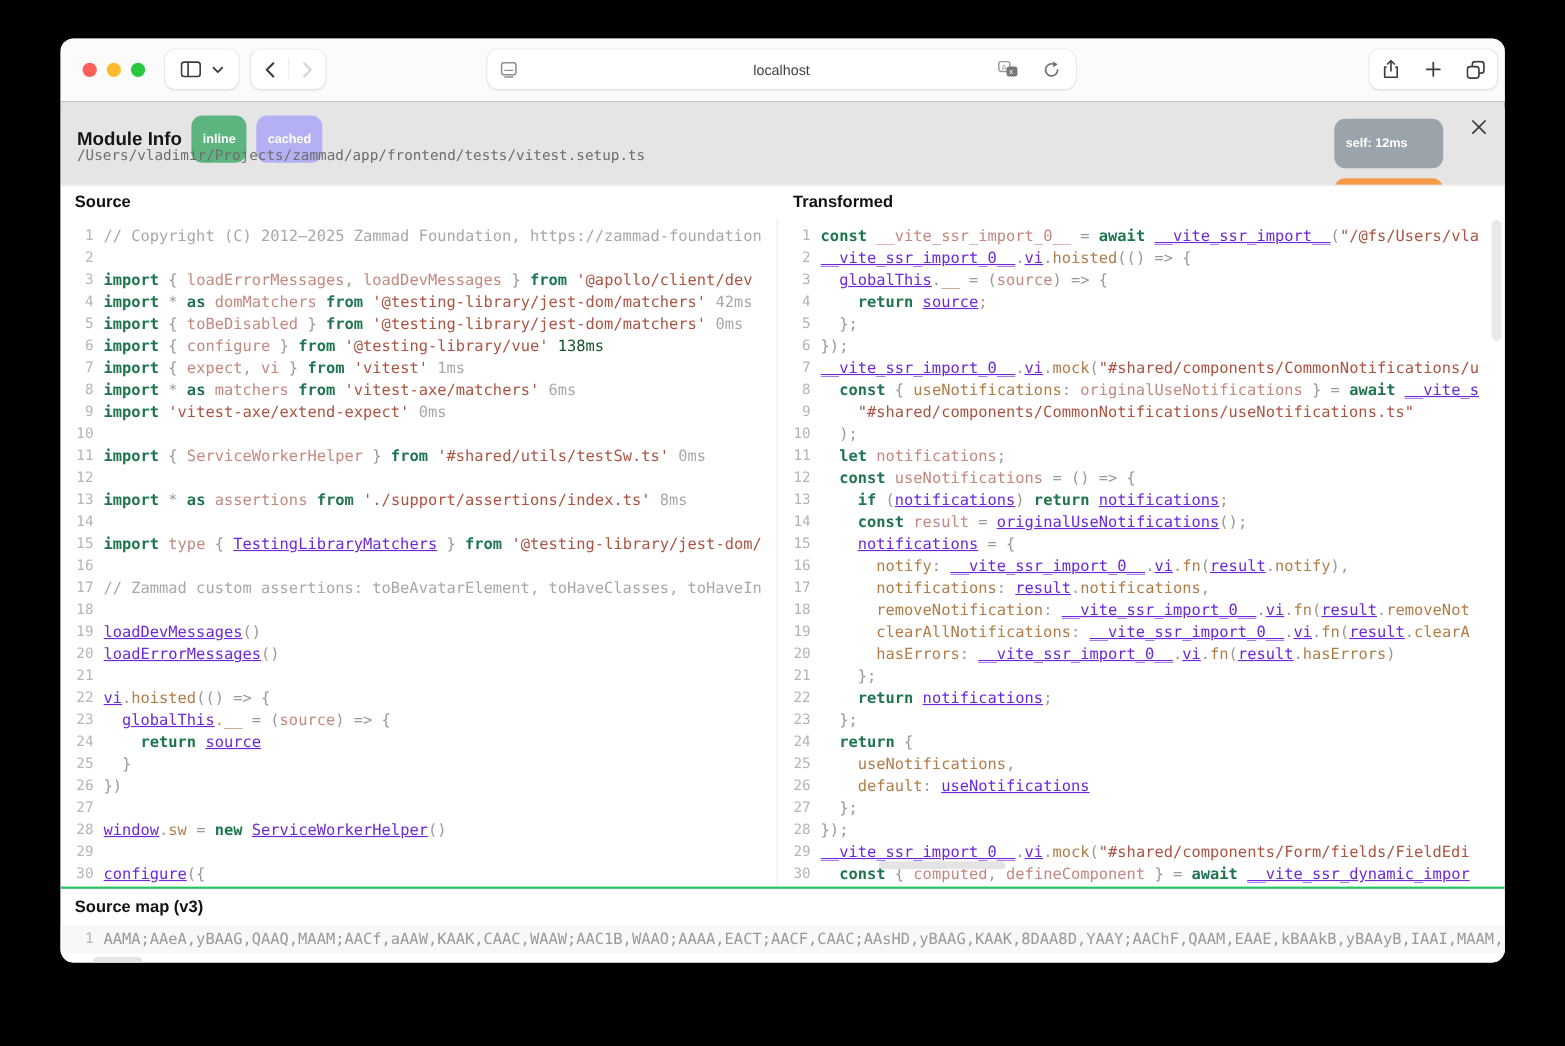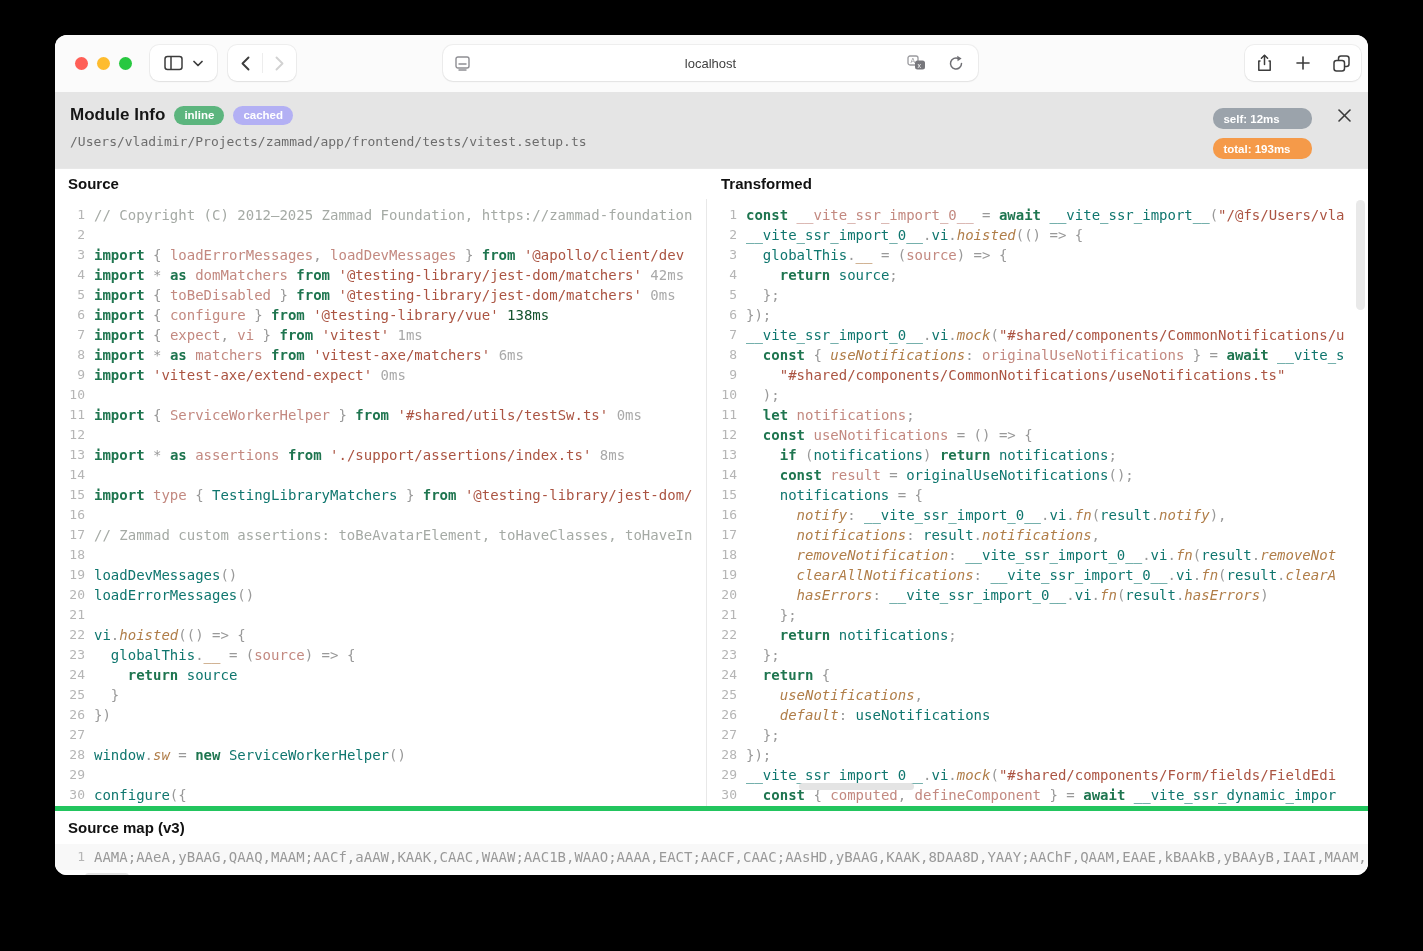--- a/index.html
+++ b/index.html
@@ -15,21 +15,21 @@
     display:flex;align-items:center;justify-content:center;}
   .icon-btn{display:flex;align-items:center;justify-content:center;height:100%;cursor:default;}
   .urlbar{position:absolute;left:388px;top:10px;width:535px;height:36px;background:#fff;border-radius:10px;
     box-shadow:0 0 0 1px rgba(0,0,0,.05),0 1px 2px rgba(0,0,0,.05);display:flex;align-items:center;}
   .url-text{position:absolute;left:0;right:0;text-align:center;font-size:13px;color:#3f3f3f;}
   svg{display:block;}
   
   .modheader{position:absolute;left:0;top:57px;width:100%;height:76px;background:#e5e5e5;}
   .mh-titlerow{position:absolute;left:15px;top:13px;display:flex;align-items:center;gap:9px;}
   .mh-title{font-size:17px;font-weight:700;color:#161616;}
-  .badge{height:19px;border-radius:10px;display:flex;align-items:center;padding:0 10px;
+  .badge{height:19px;border-radius:10px;display:flex;align-items:center;padding:12px 10px;
     color:#fff;font-size:11.5px;font-weight:700;}
   .mh-path{position:absolute;left:15px;top:42px;font-family:"DejaVu Sans Mono",monospace;
     font-size:13px;color:#6d6d6d;}
   .mh-right{position:absolute;right:56px;top:16px;display:flex;gap:9px;flex-direction:column;}
   .close-btn{position:absolute;right:14px;top:13px;width:20px;height:20px;display:flex;
     align-items:center;justify-content:center;cursor:default;}
   
   .panels-header{position:absolute;left:0;top:133px;width:100%;height:30px;background:#fff;
     border-top:1px solid #e8e8e8;border-bottom:1px solid #e8e8e8;display:flex;}
   .ph-cell{font-size:15px;font-weight:700;color:#111;padding:6px 0 0 13px;box-sizing:border-box;}
@@ -37,31 +37,31 @@
   .panels{position:absolute;left:0;top:164px;width:100%;height:607px;display:flex;background:#fff;}
   .panel{position:relative;overflow:hidden;padding-top:6px;box-sizing:border-box;}
   .panel.src{width:652px;border-right:1px solid #e8e8e8;}
   .panel.trans{width:660px;}
   .code-line{display:flex;height:20px;line-height:20px;white-space:pre;
     font-family:"DejaVu Sans Mono",monospace;font-size:14px;}
   .ln{flex:0 0 30px;text-align:right;padding-right:9px;color:#b5b5b5;font-size:13px;}
   .lc{flex:1;overflow:hidden;color:#999;}
   .tok-k{color:#1e754f;font-weight:600;}
   .tok-v{color:#c38980;}
-  .tok-t{color:#0f766e;}
-  .tok-pr{color:#b07d48;font-style:italic;}
+  .tok-t{color:#6d28d9;text-decoration:underline;}
+  .tok-pr{color:#b07d48;}
   .tok-p{color:#999999;}
   .tok-s{color:#ab5442;}
   .tok-c{color:#a5aaa5;}
   .tok-n{color:#a9a9a9;}
   .tok-no{color:#14532d;}
   .vscroll{position:absolute;right:2px;top:1px;width:9px;height:110px;border-radius:5px;background:#e9e9e9;}
   .hscroll{position:absolute;left:92px;top:584px;width:115px;height:7px;border-radius:4px;background:#e4e4e4;}
   
-  .smap{position:absolute;left:0;top:771px;width:100%;height:69px;background:#fff;border-top:5px solid #22c55e;}
+  .smap{position:absolute;left:0;top:771px;width:100%;height:69px;background:#fff;border-top:2px solid #22c55e;}
   .smap-title{font-size:15px;font-weight:700;color:#111;padding:8px 0 0 13px;}
   .smap-row{position:absolute;left:0;top:33px;width:100%;height:26px;background:#f8f8f8;
     display:flex;align-items:center;}
   .smap-row .code-line{width:100%;}
   .smap-row .lc{color:#9b9b9b;}
   .smap-hscroll{position:absolute;left:30px;top:62px;width:44px;height:7px;border-radius:4px;background:#e4e4e4;}
 </style>
 </head>
 <body>
 

